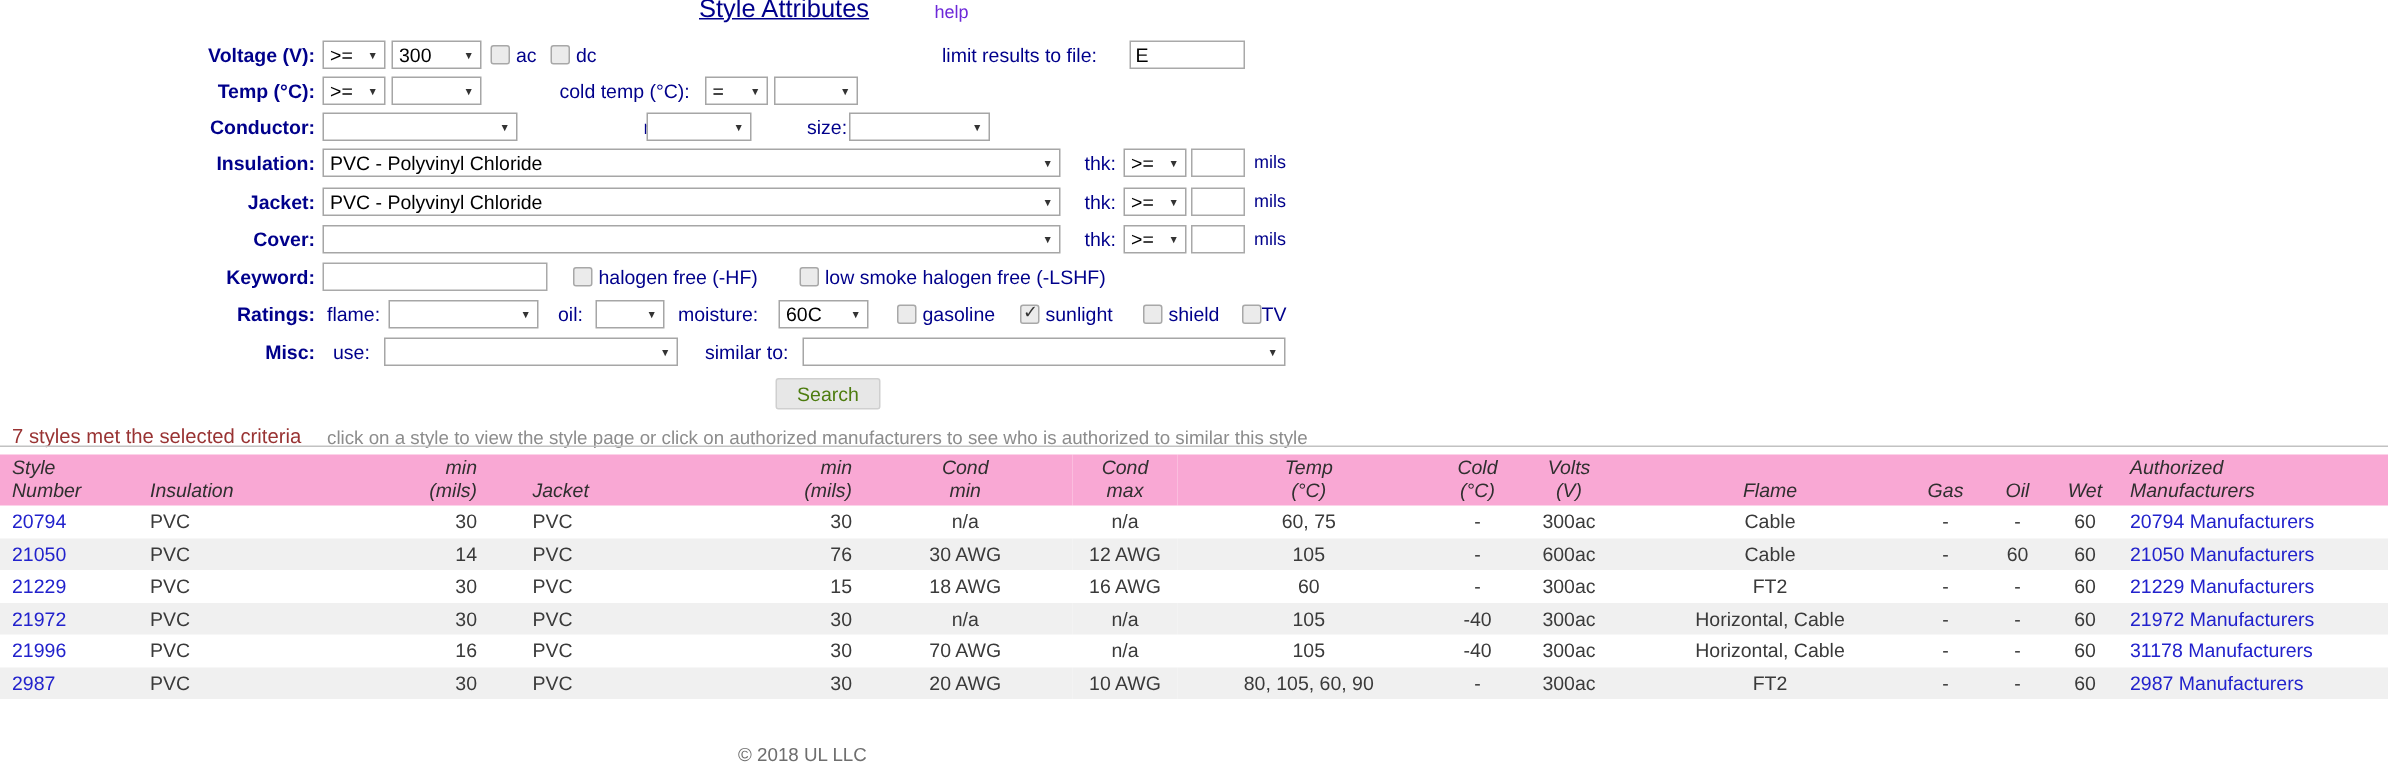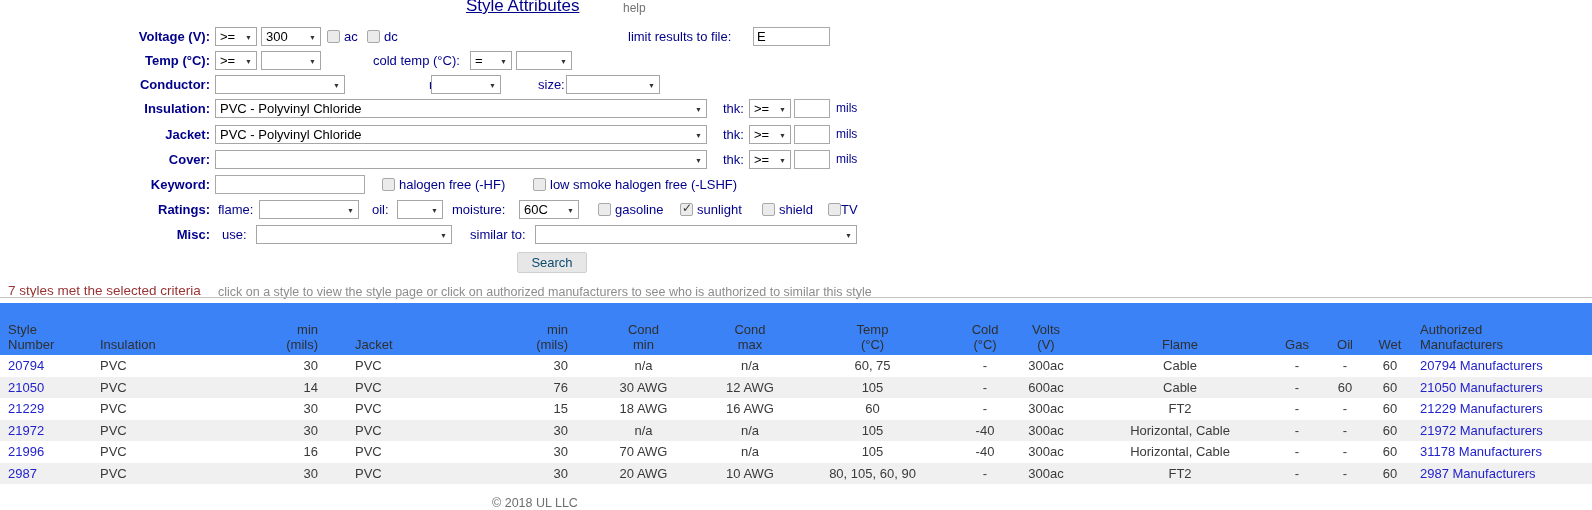--- a/index.html
+++ b/index.html
@@ -3,51 +3,51 @@
 <meta charset="utf-8">
 <style>
   * { box-sizing: border-box; margin: 0; padding: 0; }
   html,body { width: 1592px; height: 510px; background: #ffffff; overflow: hidden; }
   body { position: relative; font-family: "Liberation Sans", "DejaVu Sans", sans-serif; font-size: 13px; color: #000; }
 
   .abs { position: absolute; }
 
   
   .title-link { color: #00008B; text-decoration: underline; font-size: 17px; }
-  .help-link { color: #737373; font-size: 12px; text-decoration: none; }
+  .help-link { color: #6d28d9; font-size: 12px; text-decoration: none; }
 
   
   .flabel { position: absolute; left: 0; width: 210px; text-align: right; color: #00008B; font-weight: bold; line-height: 19px; white-space: nowrap; }
   .slabel { position: absolute; color: #00008B; line-height: 19px; white-space: nowrap; }
   .slabel.sm { font-size: 12px; }
 
   
   .sel { position: absolute; height: 19px; background: #fff; border: 1px solid #a6a6a6; display: flex; align-items: center; padding: 0 14px 0 4px; cursor: default; }
   .sel .sel-text { white-space: nowrap; overflow: hidden; font-size: 13px; color: #000; }
   .sel .arrow { position: absolute; right: 4px; top: 5px; font-size: 7px; color: #333; line-height: 9px; }
 
   
   .tinput { position: absolute; height: 19px; border: 1px solid #a9a9a9; background: #fff; font-family: inherit; font-size: 13px; padding: 0 3px; color: #000; outline: none; }
 
   
   .cb { position: absolute; width: 13px; height: 13px; border: 1px solid #a8a8a8; border-radius: 2px; background: #ebebeb; }
   .cb.checked::after { content: "✓"; position: absolute; left: 1px; top: -3px; font-size: 12px; font-weight: bold; color: #333; }
 
   
-  .btn { position: absolute; height: 21px; background: #e7e7e7; border: 1px solid #cfcfcf; border-radius: 2px; font-family: inherit; font-size: 13px; color: #0c4a6e; cursor: default; }
+  .btn { position: absolute; height: 21px; background: #e7e7e7; border: 1px solid #cfcfcf; border-radius: 2px; font-family: inherit; font-size: 13px; color: #4d7c0f; cursor: default; }
 
   
   .res-count { color: #993333; font-size: 13.5px; }
   .res-hint { color: #8c8c8c; font-size: 12.5px; }
 
   .rule { position: absolute; left: 0; width: 1592px; height: 1px; background: #c2c2c2; }
 
   
   table.results { position: absolute; left: 0; top: 303px; width: 1592px; border-collapse: collapse; table-layout: fixed; font-size: 13px; color: #3a3a3a; }
-  table.results thead tr { background: #3b82f6; height: 52px; }
+  table.results thead tr { background: #f9a8d4; height: 34px; font-style: italic; }
   table.results th { font-weight: normal; vertical-align: bottom; padding-bottom: 3px; line-height: 15px; color: #2f2f2f; }
   table.results tbody tr { height: 21.5px; }
   table.results tbody tr:nth-child(even) { background: #f0f0f0; }
   table.results td { vertical-align: middle; line-height: 21px; white-space: nowrap; }
   .c-style   { text-align: left;  padding-left: 8px; }
   .c-left    { text-align: left; }
   .c-right   { text-align: right; padding-right: 4px; }
   .c-jacket  { text-align: left;  padding-left: 33px; }
   .c-center  { text-align: center; }
   .c-auth    { text-align: left;  padding-left: 14px; }

